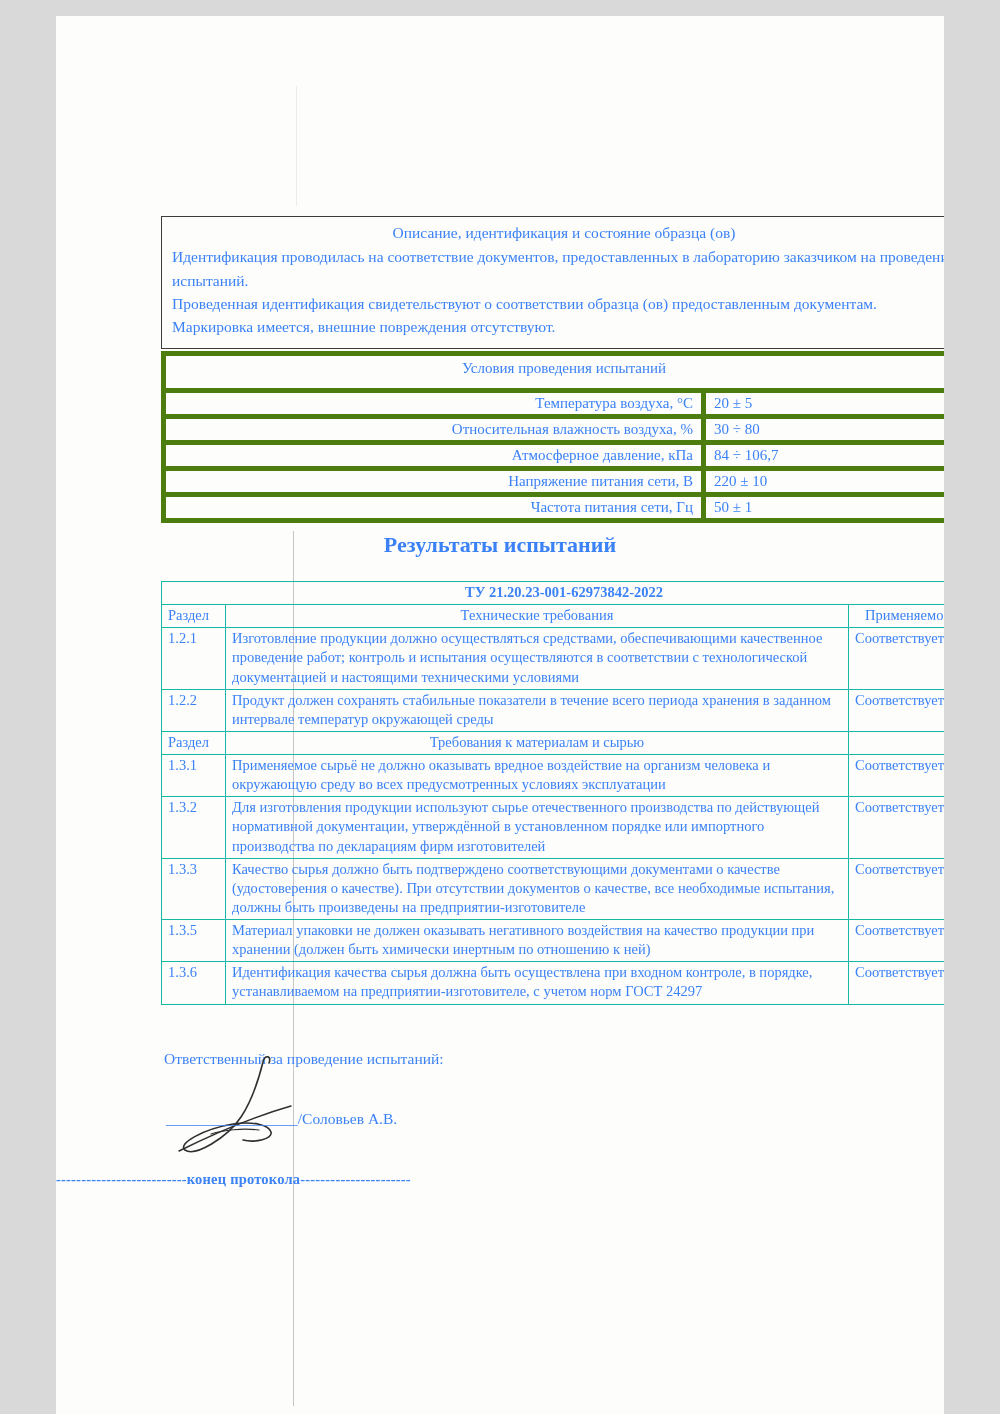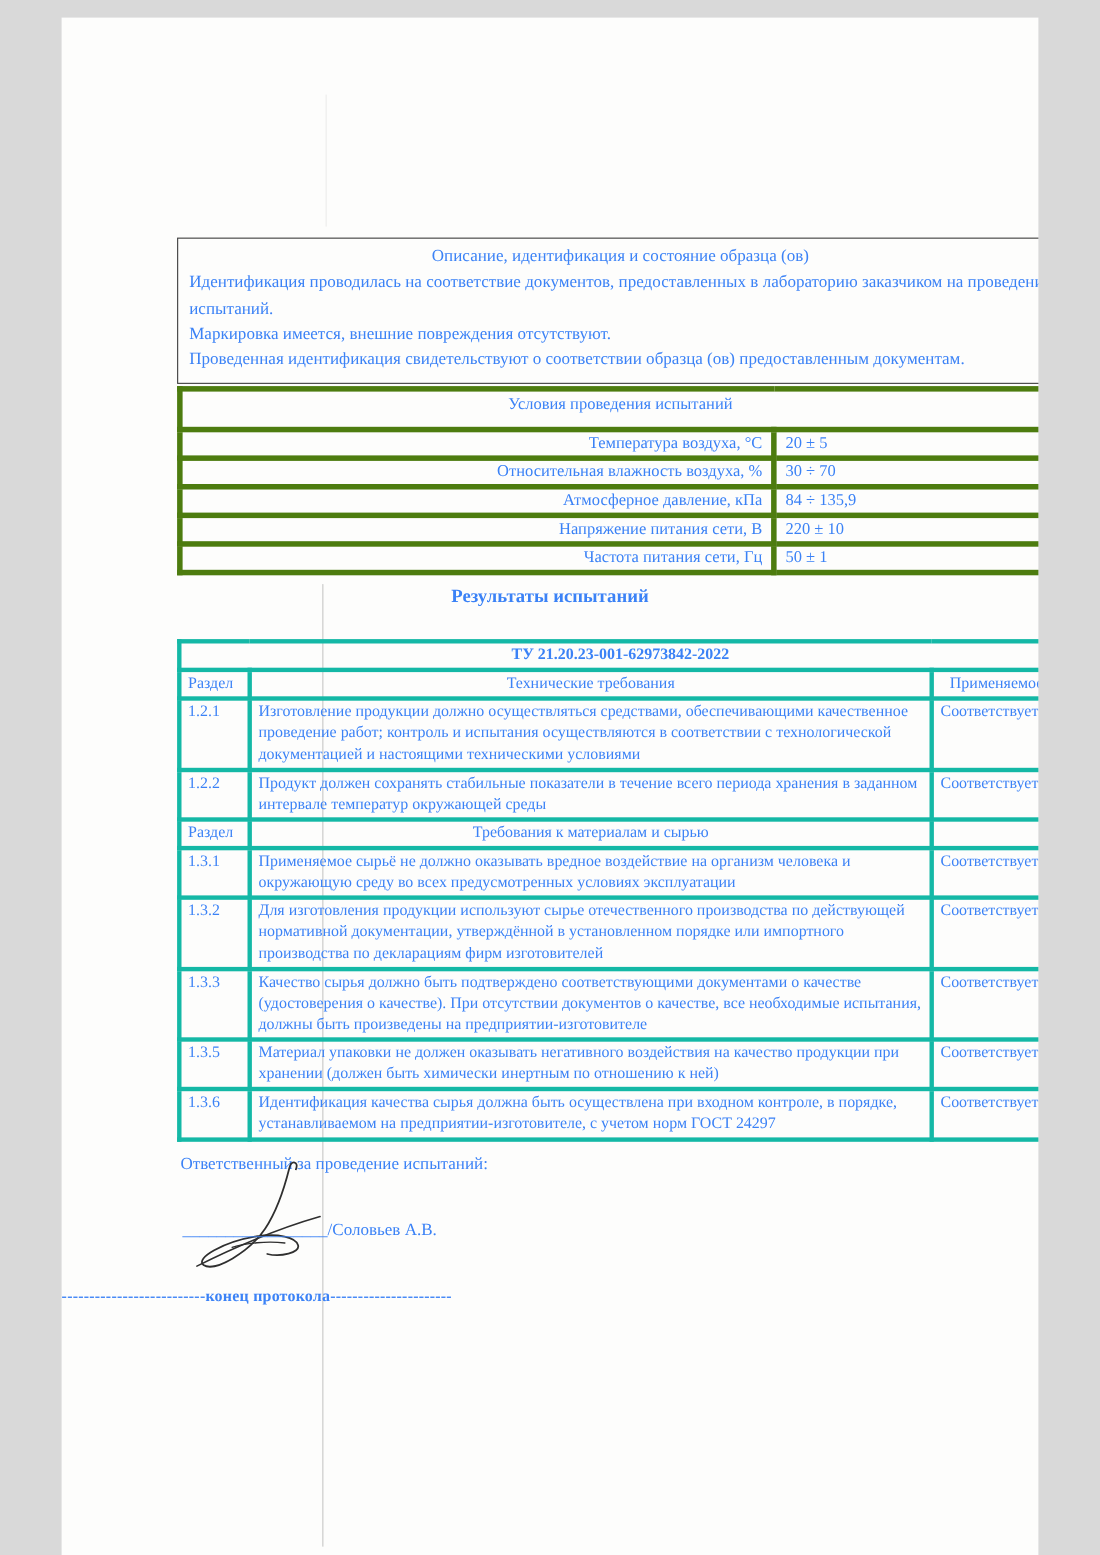--- a/index.html
+++ b/index.html
@@ -41,27 +41,27 @@
     position: absolute; left: 105px; top: 335px; width: 806px;
     border-collapse: collapse; font-size: 15px;
   }
   .cond-table td { border: 5px solid #4d7c0f; padding: 2px 8px; }
   .cond-title { text-align: center; height: 37px; vertical-align: top; padding-top: 4px !important; }
   .cond-label { width: 540px; height: 22px; text-align: right; }
 
   
   .results-heading {
     position: absolute; top: 516px; left: 0; width: 100%;
-    text-align: center; font-size: 17px; font-weight: bold; margin: 0;
+    text-align: center; font-size: 22px; font-weight: bold; margin: 0;
   }
   .res-table {
     position: absolute; left: 105px; top: 565px; width: 806px;
     border-collapse: collapse; font-size: 14.5px; line-height: 1.32;
   }
-  .res-table td { border: 4px solid #14b8a6; padding: 1px 6px 2px 6px; vertical-align: top; }
+  .res-table td { border: 1px solid #14b8a6; padding: 1px 6px 2px 6px; vertical-align: top; }
   .tu-cell { text-align: center; font-weight: bold; }
   .c-sec { width: 64px; }
   .c-con { width: 118px; }
   .bold { font-weight: normal; }
   .center { text-align: center; }
 
   
   .sign-label { position: absolute; left: 108px; top: 1034px; font-size: 15.5px; }
   .sign-line  { position: absolute; left: 110px; top: 1094px; font-size: 15.5px; white-space: nowrap; }
   .sign-svg   { position: absolute; left: 95px; top: 1035px; pointer-events: none; }
@@ -76,40 +76,40 @@
 <body>
 
 <div class="page">
 
   <div class="fold-line"></div>
   <div class="fold-line-top"></div>
 
   <section class="desc-box">
     <div class="box-title">Описание, идентификация и состояние образца (ов)</div>
     <p>Идентификация проводилась на соответствие документов, предоставленных в лабораторию заказчиком на проведение испытаний.</p>
+    <p>Проведенная идентификация свидетельствуют о соответствии образца (ов) предоставленным документам.</p>
     <p>Маркировка имеется, внешние повреждения отсутствуют.</p>
-    <p>Проведенная идентификация свидетельствуют о соответствии образца (ов) предоставленным документам.</p>
   </section>
 
   <table class="cond-table">
     <tbody>
       <tr>
         <td colspan="2" class="cond-title">Условия проведения испытаний</td>
       </tr>
       <tr>
         <td class="cond-label">Температура воздуха, °С</td>
         <td>20 ± 5</td>
       </tr>
       <tr>
         <td class="cond-label">Относительная влажность воздуха, %</td>
-        <td>30 ÷ 70</td>
+        <td>30 ÷ 80</td>
       </tr>
       <tr>
         <td class="cond-label">Атмосферное давление, кПа</td>
-        <td>84 ÷ 135,9</td>
+        <td>84 ÷ 106,7</td>
       </tr>
       <tr>
         <td class="cond-label">Напряжение питания сети, В</td>
         <td>220 ± 10</td>
       </tr>
       <tr>
         <td class="cond-label">Частота питания сети, Гц</td>
         <td>50 ± 1</td>
       </tr>
     </tbody>

